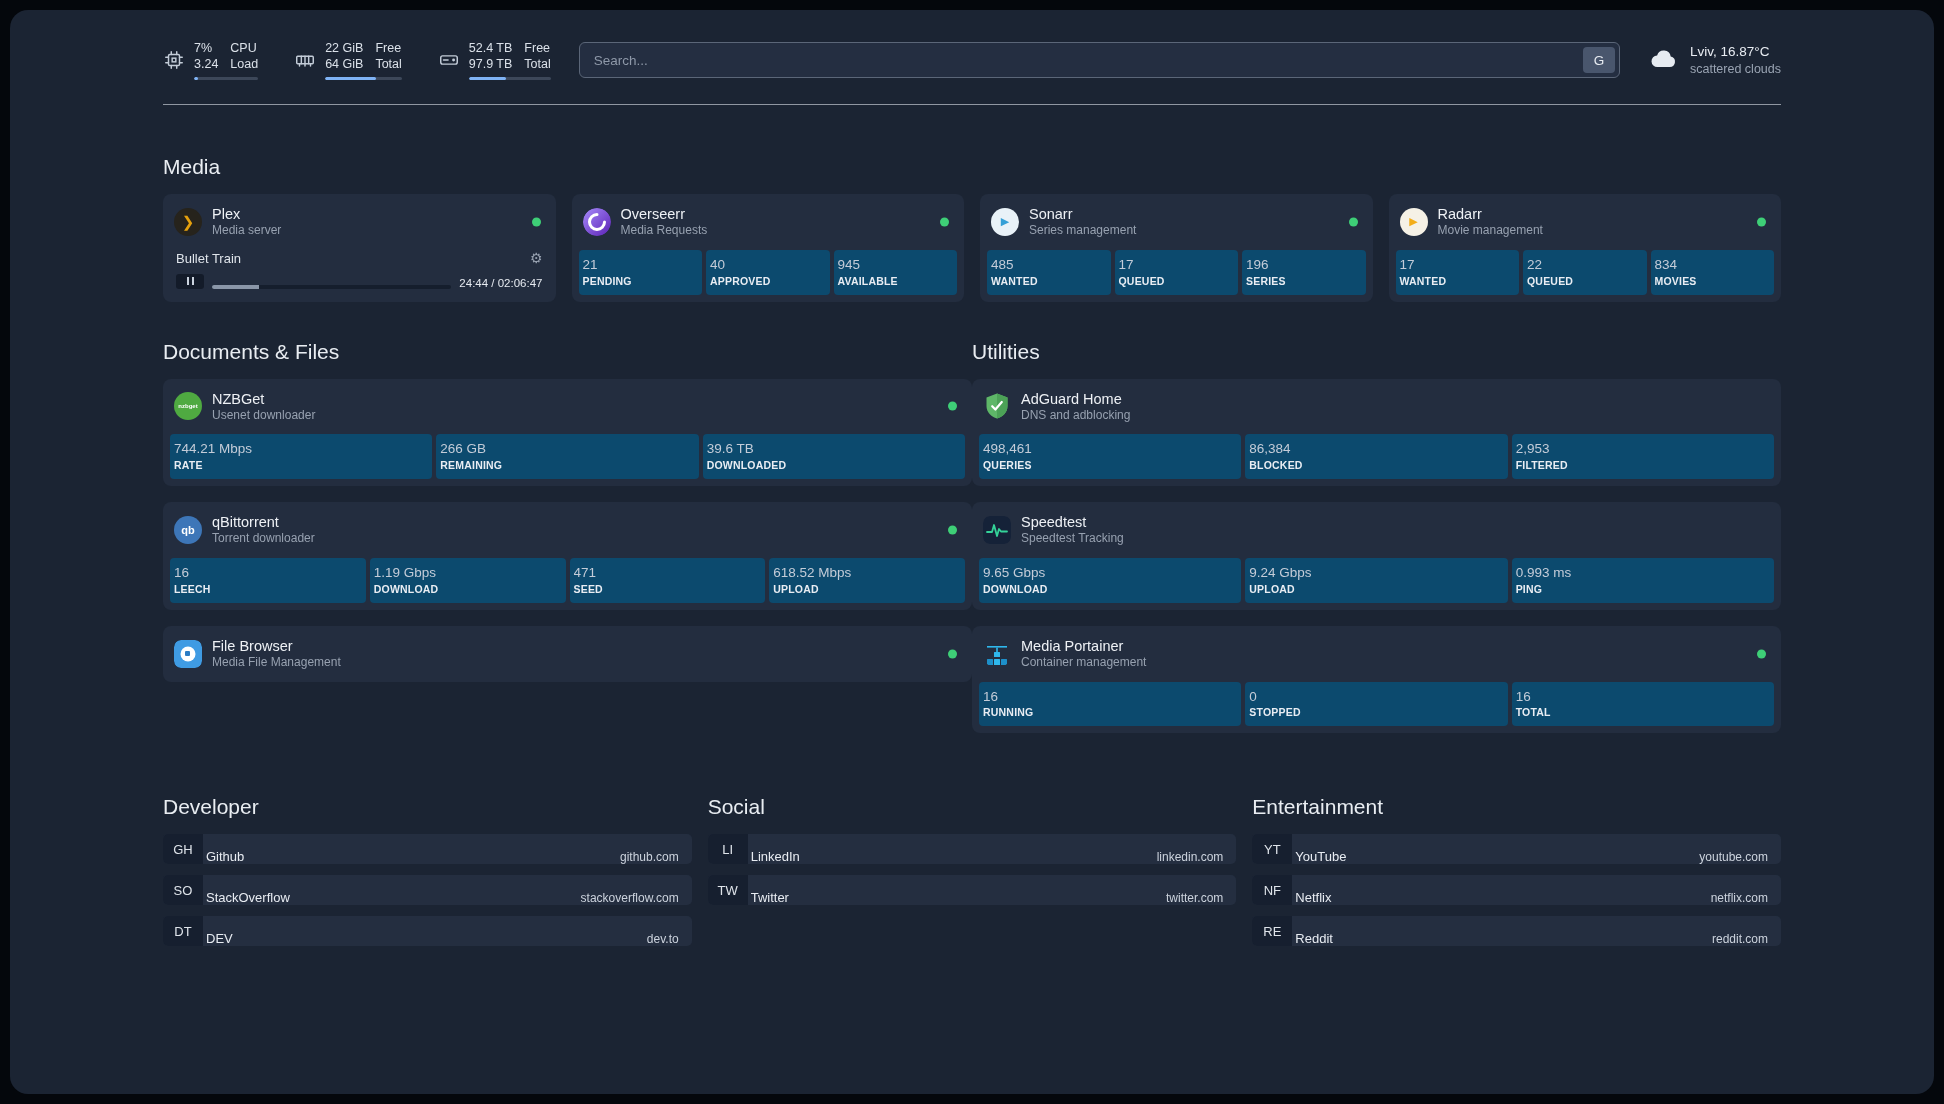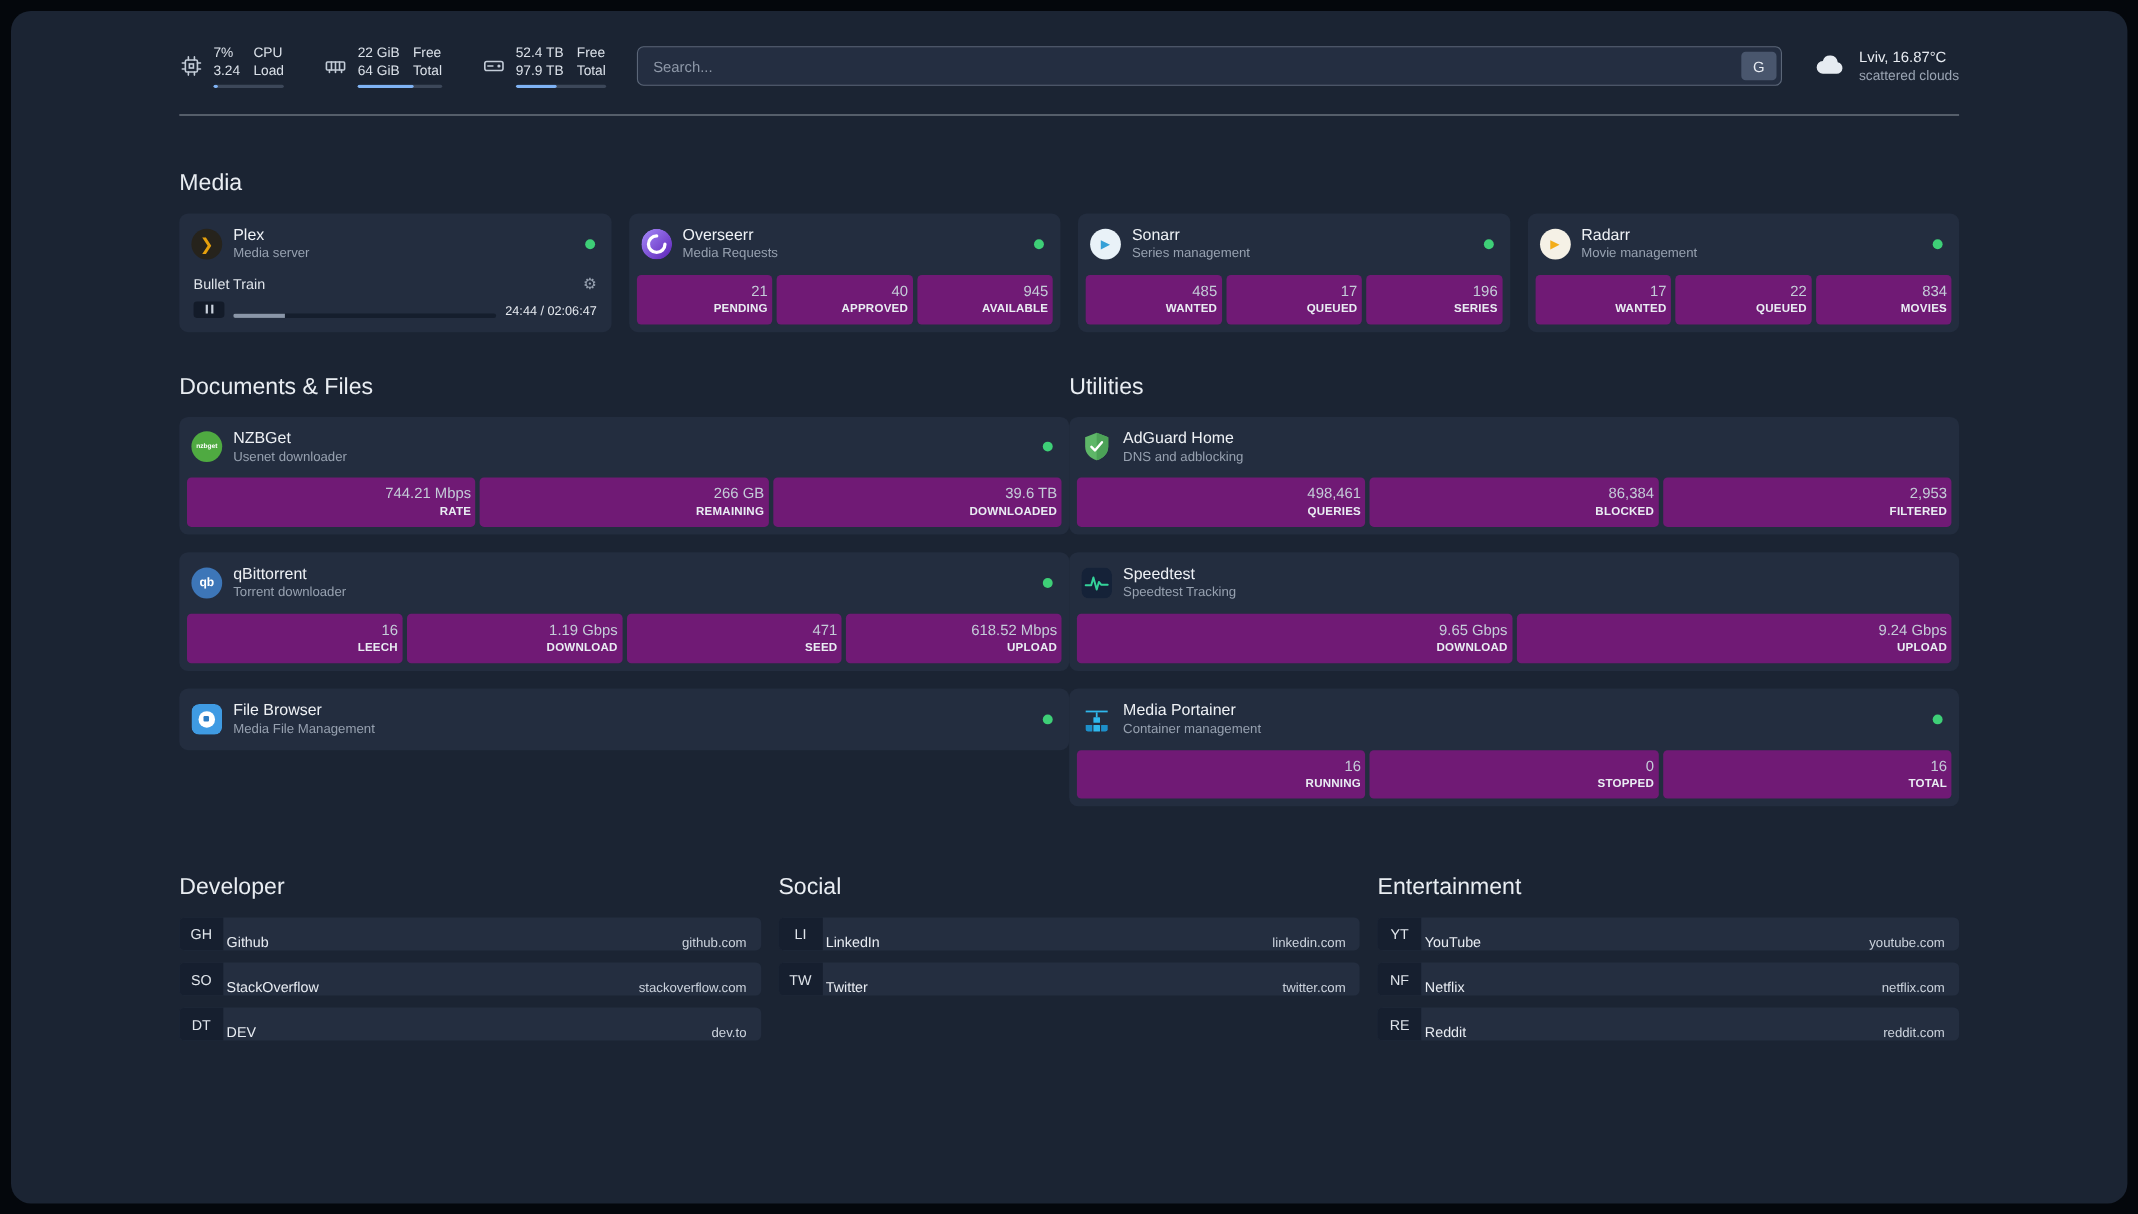--- a/index.html
+++ b/index.html
@@ -39,21 +39,21 @@
 
   
   .card{background:#232d3f;border-radius:8px;padding:7px;cursor:pointer;}
   .card-head{display:flex;align-items:center;gap:10px;padding:4px 4px;position:relative;}
   .svc-icon{width:28px;height:28px;border-radius:50%;display:flex;align-items:center;justify-content:center;flex:none;overflow:hidden;}
   .svc-meta{display:flex;flex-direction:column;min-width:0;}
   .svc-name{font-size:14.5px;color:#eef1f5;line-height:1.25;white-space:nowrap;}
   .svc-desc{font-size:12px;color:#97a1b0;line-height:1.3;white-space:nowrap;}
   .dot{width:9px;height:9px;border-radius:50%;background:#3ecf77;position:absolute;right:8px;top:50%;transform:translateY(-50%);}
   .stats{display:flex;gap:4px;margin-top:7px;}
-  .stat{flex:1;background:#701a75;border-radius:4px;text-align:right;padding:7px 4px 8px;min-width:0;}
+  .stat{flex:1;background:#0c4a6e;border-radius:4px;text-align:left;padding:7px 4px 8px;min-width:0;}
   .stat-value{font-size:13.5px;color:#c4ccd8;line-height:1.25;white-space:nowrap;overflow:hidden;}
   .stat-label{font-size:10.5px;font-weight:700;color:#e9edf3;letter-spacing:0.2px;margin-top:1px;white-space:nowrap;}
 
   
   .np-row1{display:flex;align-items:center;justify-content:space-between;padding:8px 6px 0 6px;}
   .np-title{font-size:13px;color:#dfe4ea;}
   .gear{font-size:14px;color:#97a1b0;cursor:pointer;line-height:1;}
   .np-row2{display:flex;align-items:flex-end;gap:8px;padding:8px 6px 4px 6px;}
   .pause-btn{width:28px;height:15px;background:#131b29;border-radius:3px;display:flex;align-items:center;justify-content:center;gap:3px;cursor:pointer;flex:none;}
   .pause-btn i{width:2px;height:8px;background:#cbd3de;display:block;}
@@ -417,20 +417,24 @@
           </div>
           <div class="stats">
             <div class="stat">
                   <div class="stat-value">9.65 Gbps</div>
                   <div class="stat-label">DOWNLOAD</div>
                 </div>
             <div class="stat">
                   <div class="stat-value">9.24 Gbps</div>
                   <div class="stat-label">UPLOAD</div>
                 </div>
+            <div class="stat">
+                  <div class="stat-value">0.993 ms</div>
+                  <div class="stat-label">PING</div>
+                </div>
           </div>
         </div>
 
         <div class="card">
           <div class="card-head">
             <span class="svc-icon">
               <svg viewBox="0 0 28 28" width="28" height="28">
                 <rect x="4" y="6" width="20" height="1.6" fill="#2fb8ed"></rect>
                 <rect x="13.2" y="7.6" width="1.6" height="4.5" fill="#2fb8ed"></rect>
                 <rect x="11" y="12" width="6" height="5" rx="0.5" fill="#2fb8ed"></rect>

